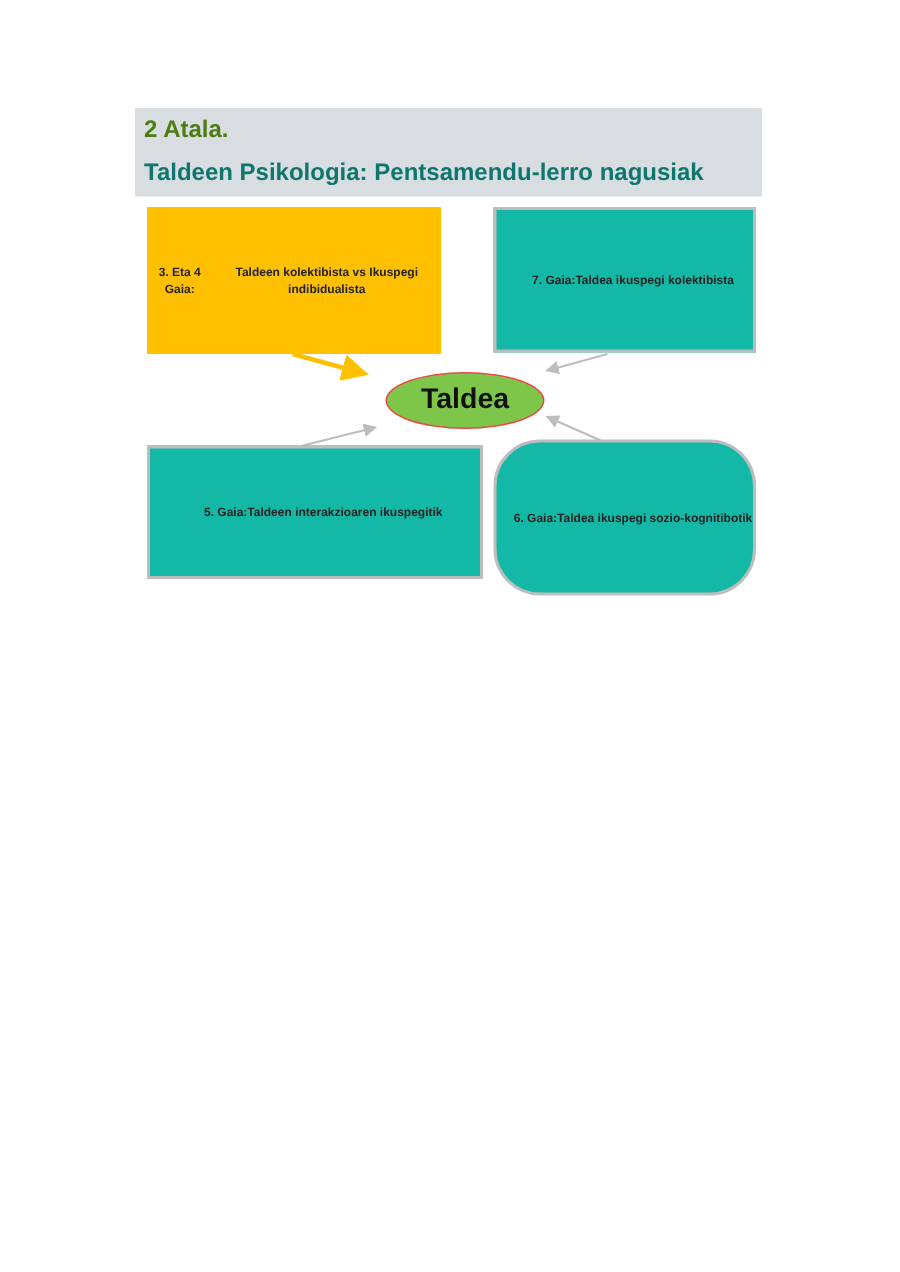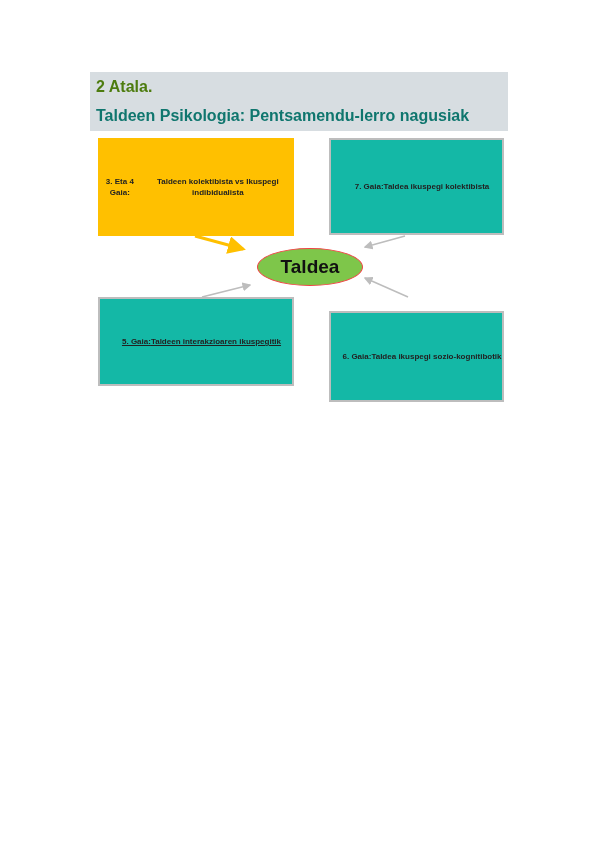--- a/index.html
+++ b/index.html
@@ -50,21 +50,21 @@
 
 <div class="box plain" style="left:329px;top:138px;width:175px;height:97px;">
   <div>7. Gaia:</div>
   <div>Taldea ikuspegi kolektibista</div>
 </div>
 
 <div class="ellipse">
   <span>Taldea</span>
 </div>
 
-<div class="box plain" style="left:98px;top:297px;width:196px;height:89px;text-decoration:underline;">
+<div class="box plain" style="left:98px;top:297px;width:224px;height:89px;">
   <div>5. Gaia:</div>
   <div>Taldeen interakzioaren ikuspegitik</div>
 </div>
 
-<div class="box plain" style="left:329px;top:311px;width:175px;height:91px;">
+<div class="box plain" style="left:329px;top:293px;width:175px;height:104px;border-radius:31px;">
   <div>6. Gaia:</div>
   <div>Taldea ikuspegi sozio-kognitibotik</div>
 </div>
 
 </body></html>

